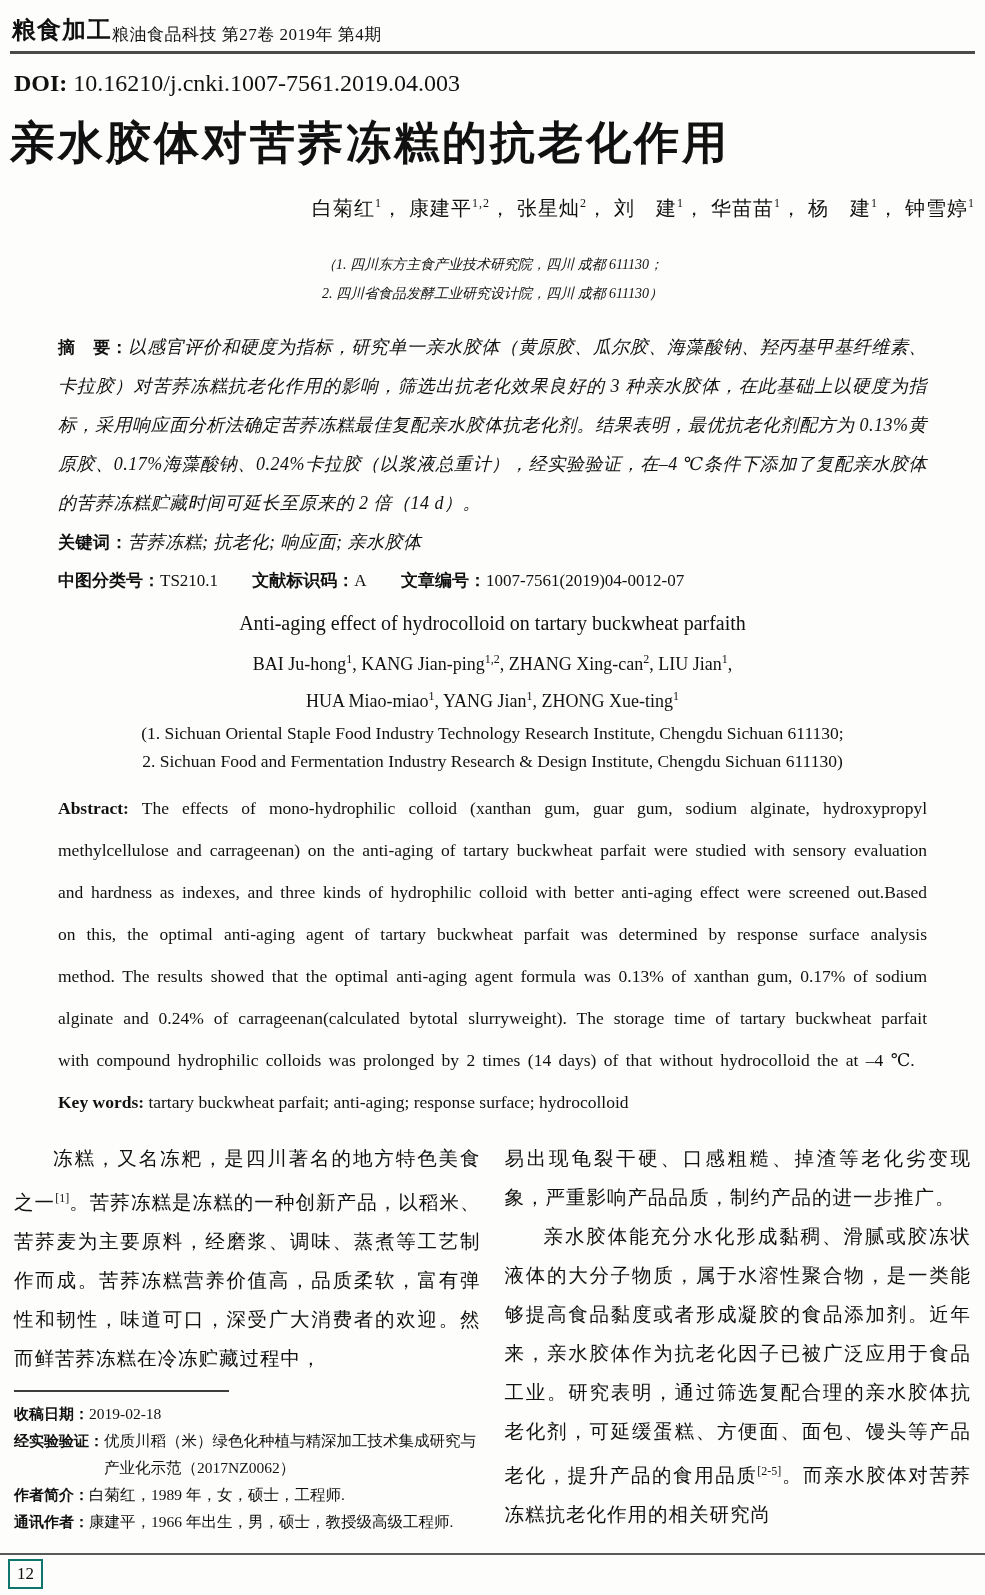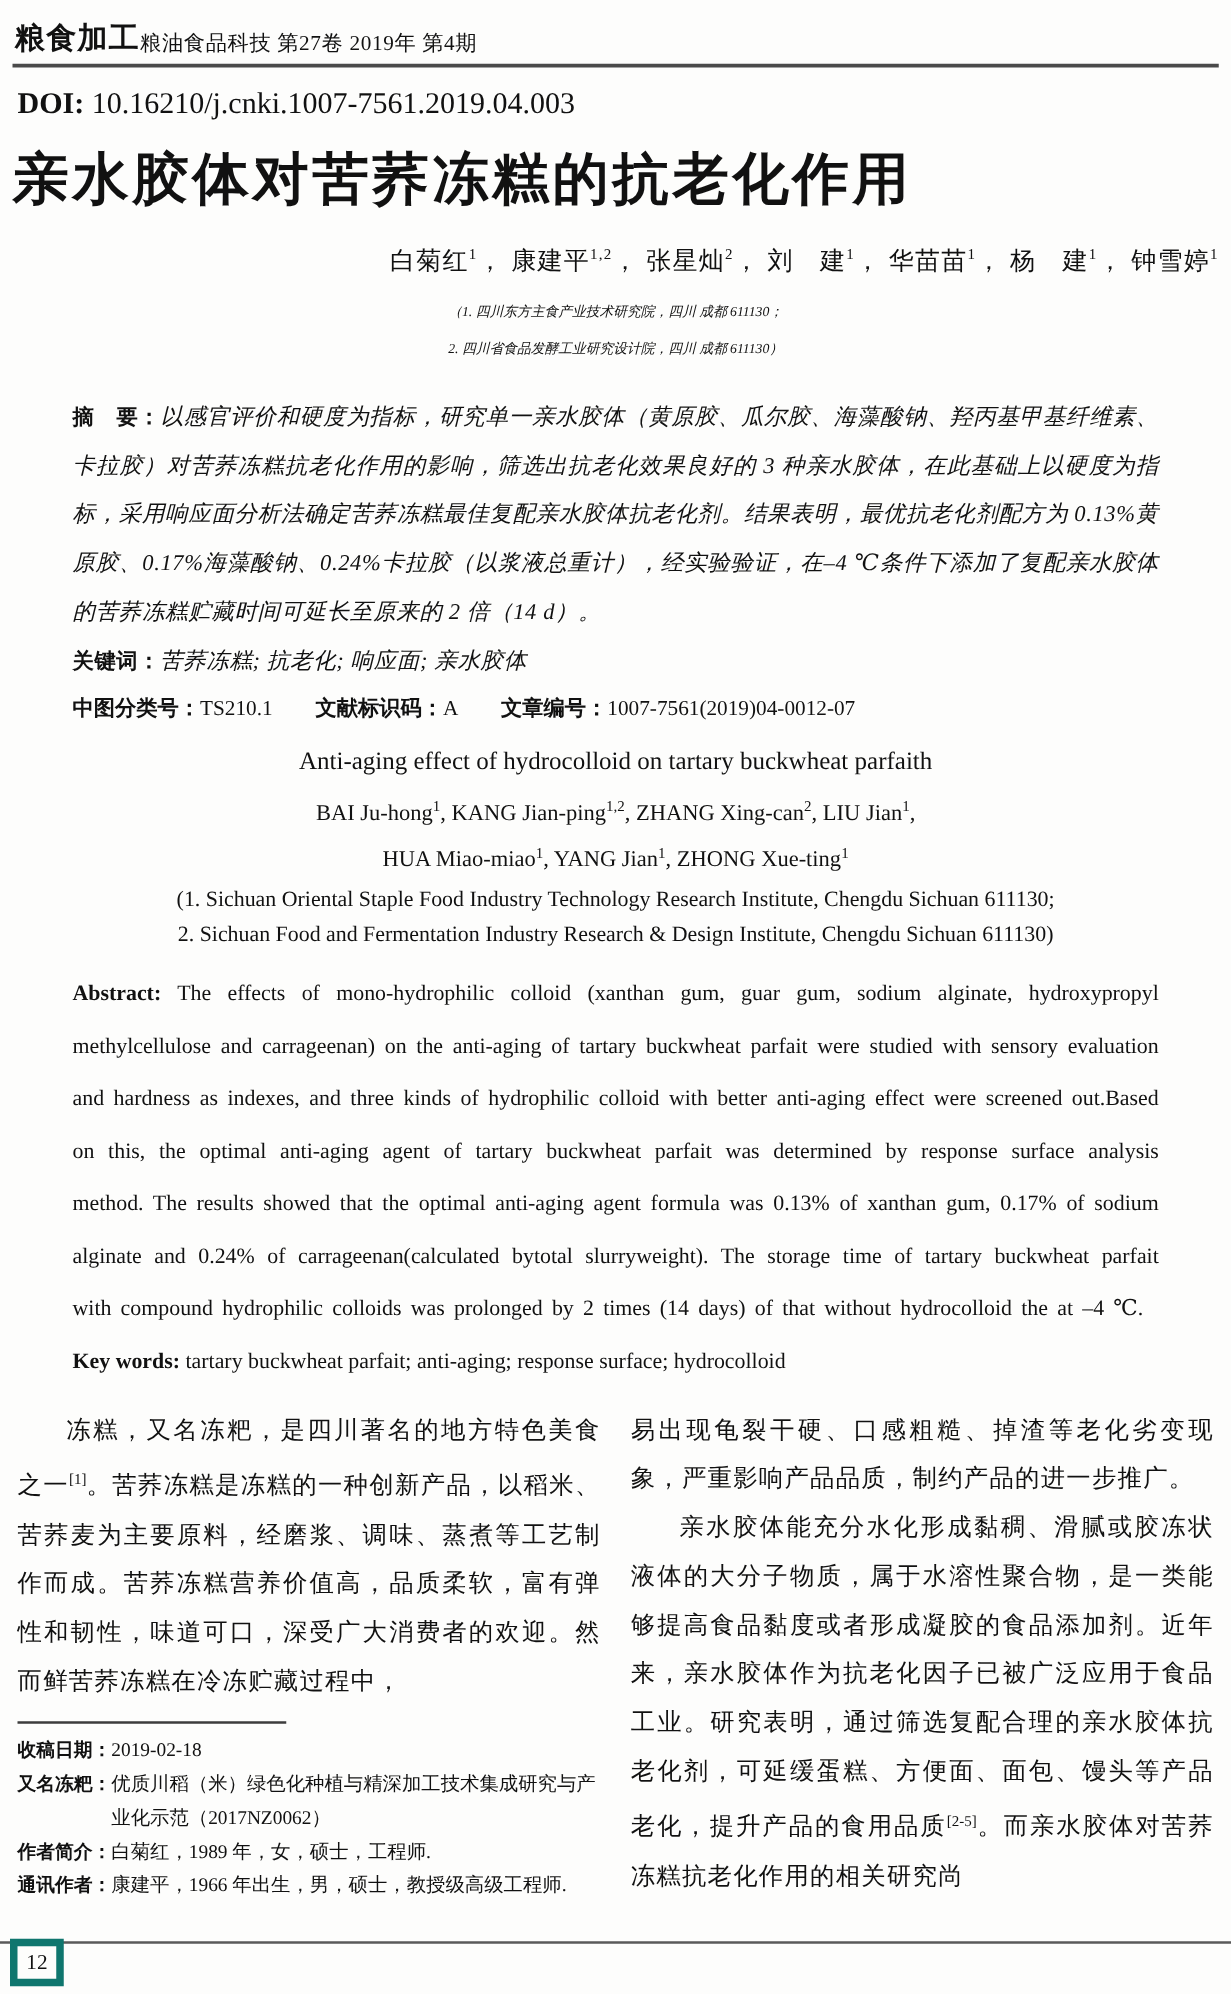--- a/index.html
+++ b/index.html
@@ -28,21 +28,21 @@
   .doi-line b { font-family: "Liberation Serif", serif; }
 
   
   .title-cn {
     text-align: left; margin-top: 16px;
     font-size: 45px; font-weight: bold; letter-spacing: 3px;
     font-family: "Liberation Serif", "DejaVu Serif", serif;
   }
   .authors-cn { text-align: right; margin-top: 22px; font-size: 20px; letter-spacing: 1px; }
   .authors-cn sup, .authors-en sup { font-size: 12px; }
-  .affils-cn { text-align: center; margin-top: 14px; font-size: 11px; line-height: 29px; font-style: italic; }
+  .affils-cn { text-align: center; margin-top: 28px; font-size: 14px; line-height: 29px; font-style: italic; }
 
   
   .abstract-cn {
     margin: 20px 48px 0 48px; font-size: 18px; line-height: 39px;
     text-align: justify; font-style: italic; letter-spacing: 0.5px;
   }
   .label-hei {
     font-style: normal; font-weight: bold;
     font-family: "Liberation Sans", "DejaVu Sans", sans-serif;
     font-size: 17px;
@@ -80,21 +80,21 @@
   .fn-label {
     white-space: nowrap; font-weight: bold;
     font-family: "Liberation Sans", "DejaVu Sans", sans-serif; font-size: 15px;
   }
   .fn-text { flex: 1; }
 
   
   .footer-rule { position: absolute; left: 0; right: 0; bottom: 40px; height: 2px; background: #5a5a5a; }
   .page-number {
     position: absolute; left: 8px; bottom: 6px;
-    border: 6px solid #0f766e; padding: 0 7px; font-size: 17px; line-height: 26px;
+    border: 2px solid #0f766e; padding: 0 7px; font-size: 17px; line-height: 26px;
   }
 </style>
 </head>
 <body>
 
 <div class="page">
 
   <div class="journal-header">
     <span class="header-section">粮食加工</span>
     <span class="header-journal">粮油食品科技 第27卷 2019年 第4期</span>
@@ -172,21 +172,21 @@
     <div class="col">
       <p class="indent"><span>冻糕，又名冻粑，是四川著名的地方特色美食之一</span><span class="ref"><sup>[1]</sup></span><span>。苦荞冻糕是冻糕的一种创新产品，以稻米、苦荞麦为主要原料，经磨浆、调味、蒸煮等工艺制作而成。苦荞冻糕营养价值高，品质柔软，富有弹性和韧性，味道可口，深受广大消费者的欢迎。然而鲜苦荞冻糕在冷冻贮藏过程中，</span></p>
 
       <div class="footnotes">
         <hr class="fn-divider">
         <div class="fn-row">
           <span class="fn-label">收稿日期：</span>
           <span class="fn-text">2019-02-18</span>
         </div>
         <div class="fn-row">
-          <span class="fn-label">又名冻粑：</span>
+          <span class="fn-label">经实验验证：</span>
           <span class="fn-text">优质川稻（米）绿色化种植与精深加工技术集成研究与产业化示范（2017NZ0062）</span>
         </div>
         <div class="fn-row">
           <span class="fn-label">作者简介：</span>
           <span class="fn-text">白菊红，1989 年，女，硕士，工程师.</span>
         </div>
         <div class="fn-row">
           <span class="fn-label">通讯作者：</span>
           <span class="fn-text">康建平，1966 年出生，男，硕士，教授级高级工程师.</span>
         </div>

